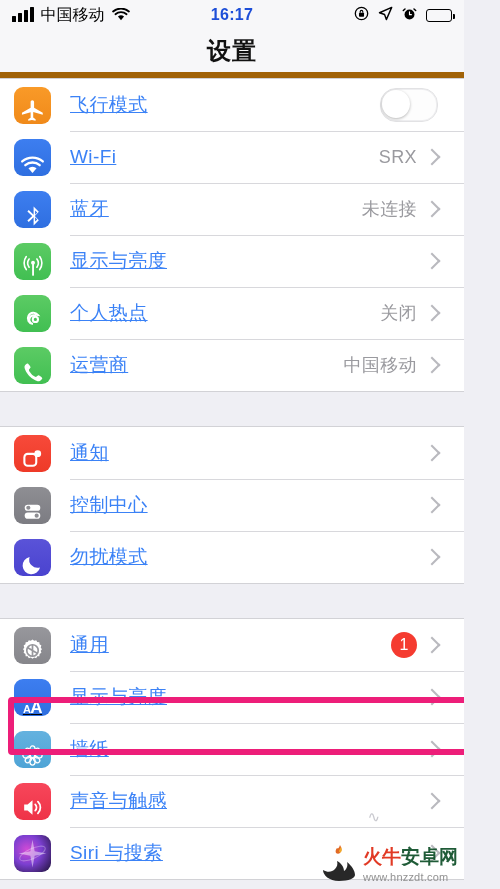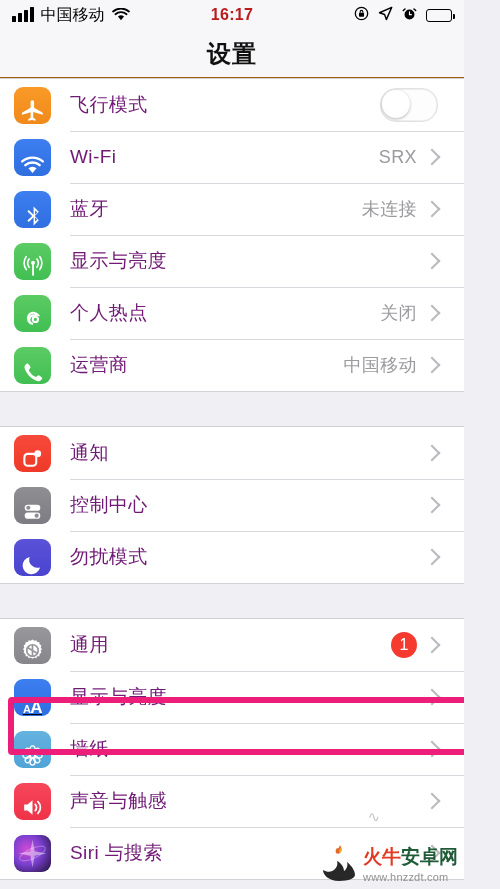--- a/index.html
+++ b/index.html
@@ -64,21 +64,21 @@
     height: 14px;
     position: relative;
   }
   .sb-center {
     position: absolute;
     left: 0;
     right: 0;
     text-align: center;
     font-size: 16px;
     font-weight: bold;
-    color: #b91c1c;
+    color: #1d4ed8;
     letter-spacing: 0.3px;
   }
   .sb-right {
     margin-left: auto;
     display: flex;
     align-items: center;
     gap: 9px;
   }
   .battery {
     width: 26px;
@@ -105,21 +105,21 @@
     border-radius: 1px;
   }
 
   
   .navbar {
     height: 48px;
     background: #f7f7f9;
     display: flex;
     align-items: center;
     justify-content: center;
-    border-bottom: 1px solid #a16207;
+    border-bottom: 6px solid #a16207;
     box-sizing: border-box;
   }
   .nav-title {
     font-size: 24px;
     font-weight: bold;
     color: #111;
     letter-spacing: 1px;
   }
 
   
@@ -161,23 +161,24 @@
     position: relative;
     display: flex;
     align-items: flex-end;
     justify-content: center;
     overflow: hidden;
     text-decoration: underline;
   }
   .label {
     margin-left: 19px;
     font-size: 19px;
-    color: #701a75;
+    color: #3b82f6;
     letter-spacing: 0.4px;
     white-space: nowrap;
+    text-decoration: underline;
   }
   .right {
     margin-left: auto;
     display: flex;
     align-items: center;
     padding-right: 26px;
     gap: 9px;
   }
   .value {
     font-size: 18px;

